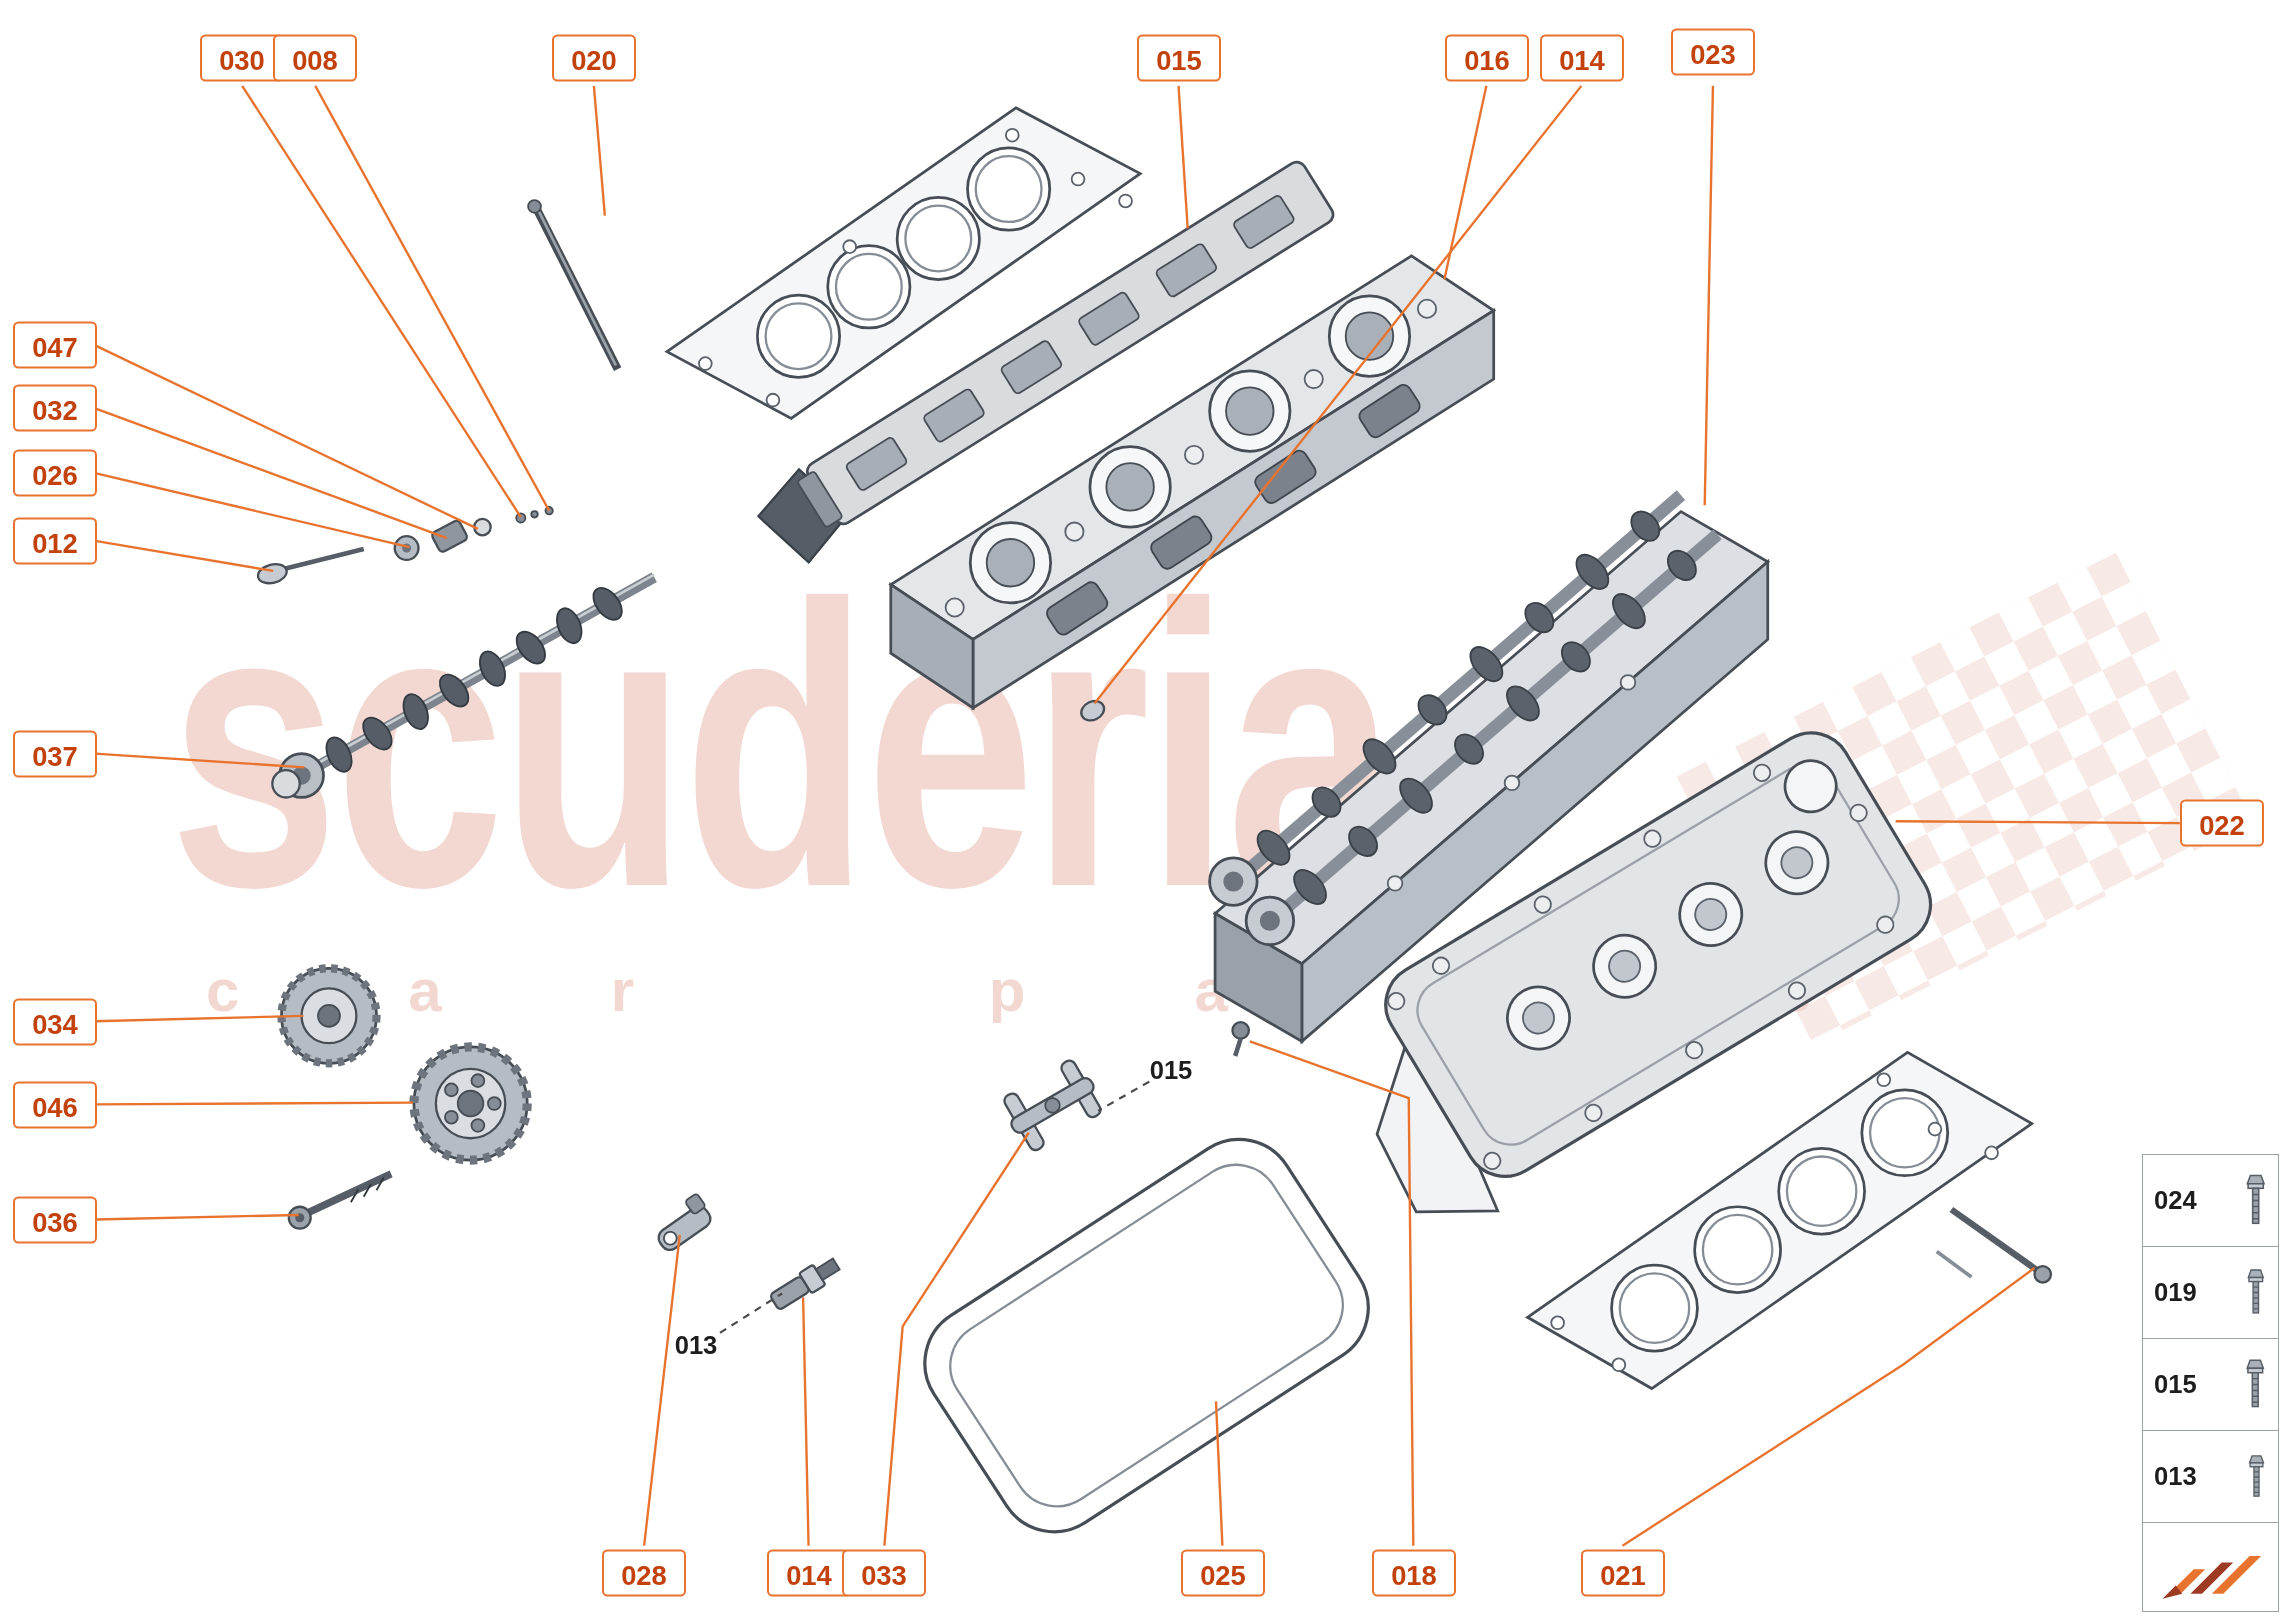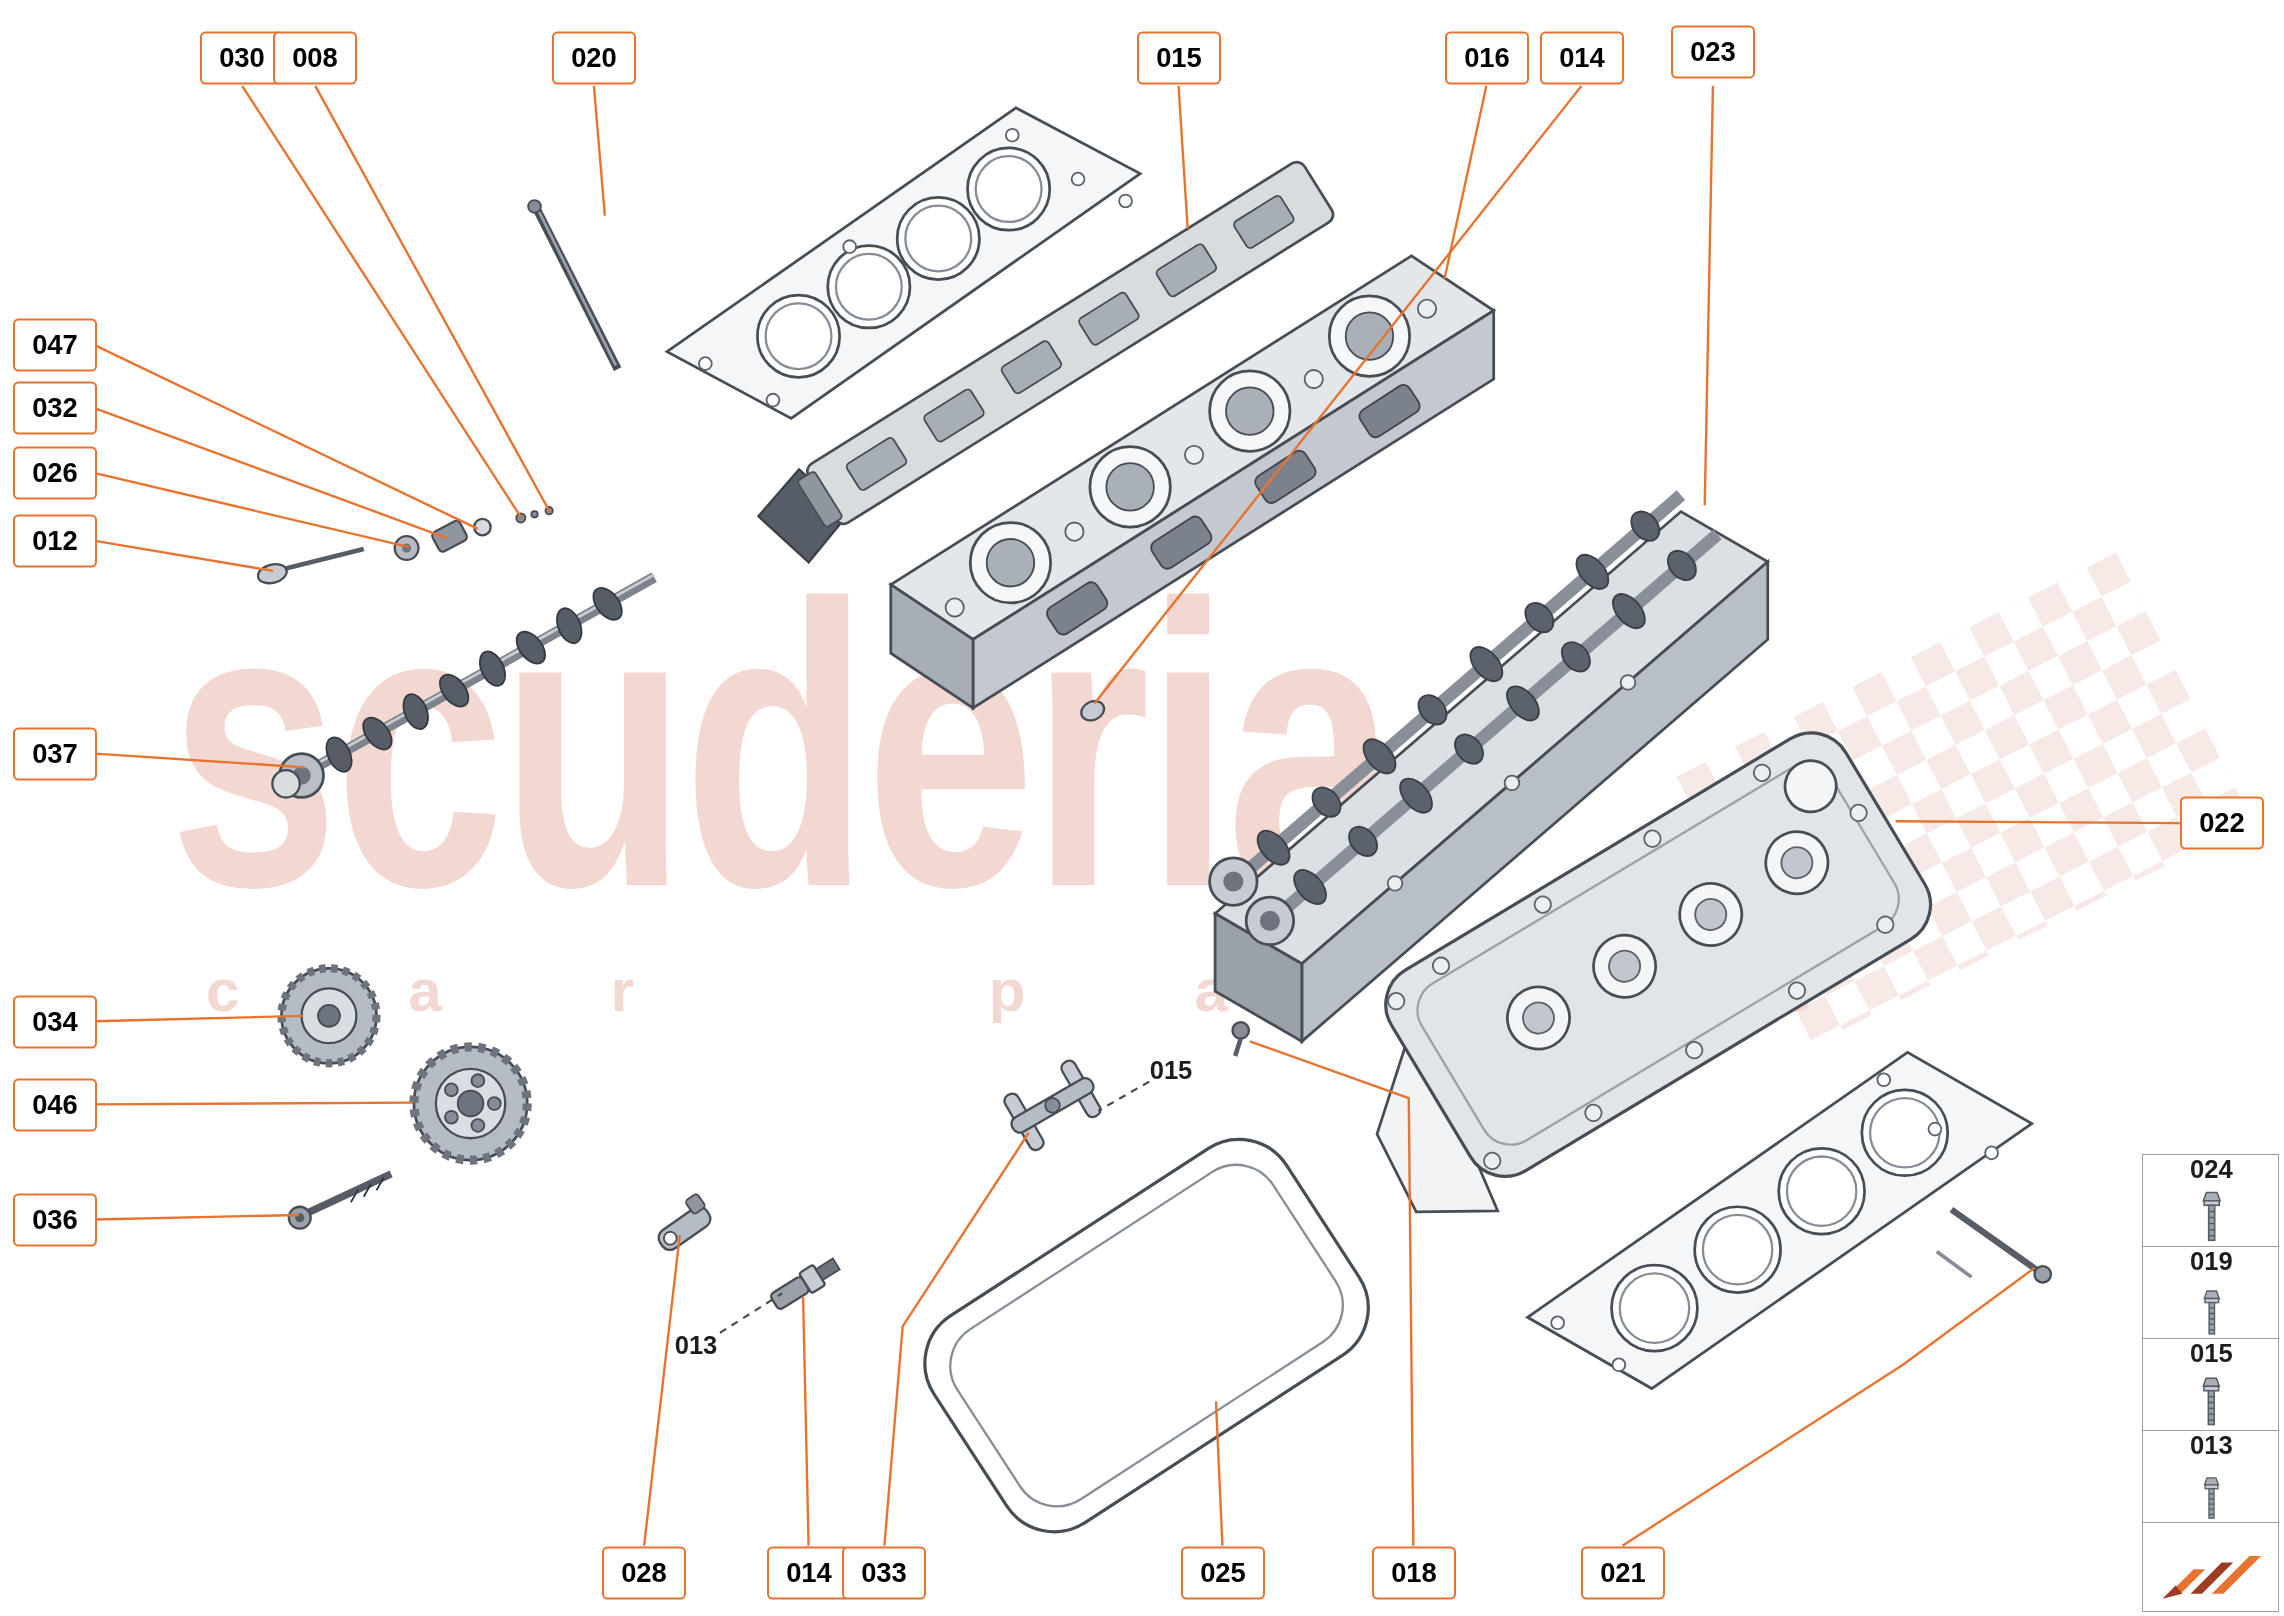--- a/index.html
+++ b/index.html
@@ -15,38 +15,38 @@
   .wm2 {
     position:absolute; left:206px; top:956px; z-index:0;
     font-size:60px; font-weight:bold; letter-spacing:169px;
     color:#f3d8d1; white-space:nowrap; user-select:none;
   }
 
   svg.art { position:absolute; left:0; top:0; z-index:1; }
 
   .callout {
     position:absolute; z-index:3; transform:translate(-50%,-50%);
-    min-width:84px; height:53px; line-height:48px; padding:0 9.1px;
+    min-width:84px; height:47px; line-height:48px; padding:0 9.1px;
     background:#ffffff; border:2.7px solid #e8732e; border-radius:5.5px;
-    font-size:27.4px; font-weight:bold; color:#000000; text-align:center;
+    font-size:27.4px; font-weight:bold; color:#c2410c; text-align:center;
     cursor:pointer;
   }
   .part-label {
     position:absolute; z-index:3; transform:translate(-50%,-50%);
     font-size:25.6px; font-weight:600; color:#1d1d1d; white-space:nowrap;
   }
 
   .legend {
     position:absolute; left:2142px; top:1154px; width:137px; z-index:3;
     background:#fff; border:1.8px solid #9aa1a9;
   }
   .legend-row {
     height:92px; border-bottom:1.8px solid #9aa1a9;
     display:flex; align-items:center; justify-content:space-between;
-    padding:0 9.1px 0 11px; cursor:pointer; background:#fff;flex-direction:column;
+    padding:0 9.1px 0 11px; cursor:pointer; background:#fff;
   }
   .legend-label { font-size:25.6px; font-weight:bold; color:#1d1d1d; }
   .legend-arrowbox {
     height:88px; display:flex; align-items:center; justify-content:center;
     background:#fff;
   }
 </style>
 </head>
 <body>
 

